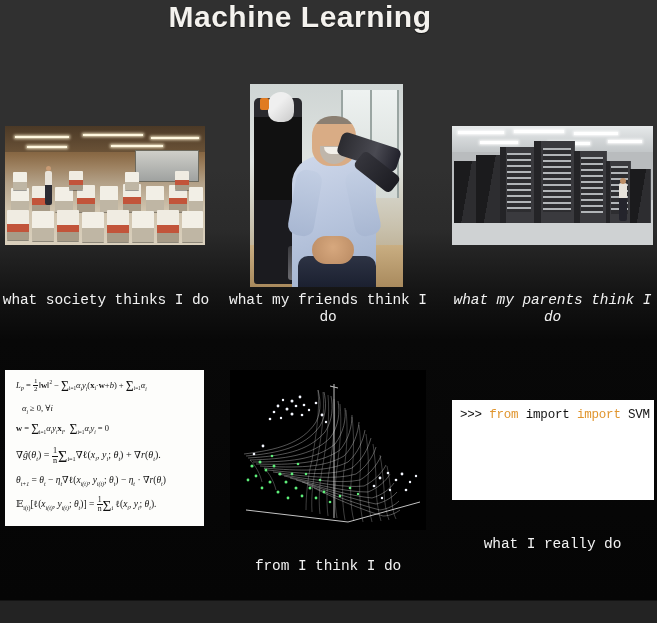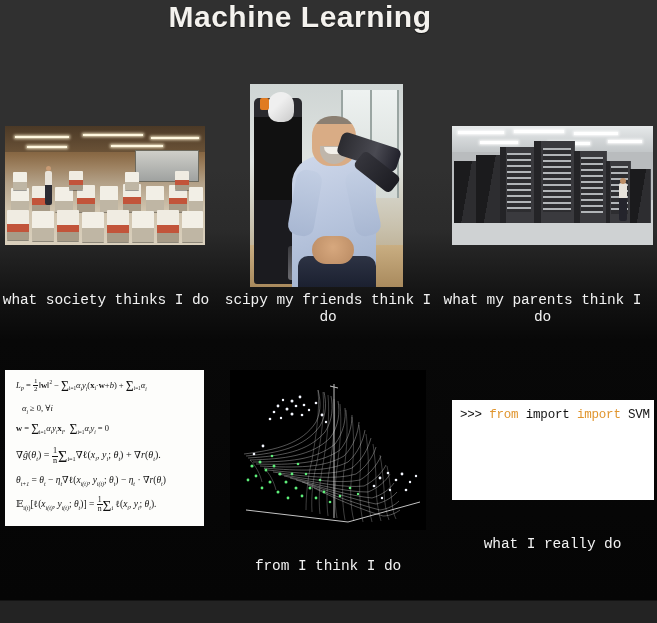--- a/index.html
+++ b/index.html
@@ -262,21 +262,21 @@
     font-size: 12.5px;
     color:#111;
     white-space: nowrap;
     letter-spacing: -0.2px;
   }
   .p6 .kw { color:#e0952e; }
 
   
   .c1 { left: 0px;   top: 292px; width: 212px; }
   .c2 { left: 222px; top: 292px; width: 212px; }
-  .c3 { left: 438px; top: 292px; width: 209px; }
+  .c3 { left: 448px; top: 292px; width: 209px; font-style: italic; }
   .c4 { left: 0px;   top: 558px; width: 212px; }
   .c5 { left: 222px; top: 558px; width: 212px; }
   .c6 { left: 448px; top: 536px; width: 209px; }
 </style>
 </head>
 <body>
 
 <div id="meme">
 
   <div class="title-band">
@@ -334,21 +334,21 @@
     <div class="arm r"></div>
     <div class="head">
       <div class="beard"></div>
       <div class="smile"></div>
     </div>
     <div class="robarm"></div>
     <div class="robarm2"></div>
     <div class="lap"></div>
     <div class="hands"></div>
   </div>
-  <div class="caption c2">scipy my friends think I do</div>
+  <div class="caption c2">what my friends think I do</div>
 
   <div class="panel p3">
     <div class="dc"></div>
     <div class="ceil"></div>
     <div class="tube" style="left:6px;  top:5px;  width:46px;"></div>
     <div class="tube" style="left:62px; top:4px;  width:50px;"></div>
     <div class="tube" style="left:122px;top:6px;  width:44px;"></div>
     <div class="tube" style="left:28px; top:15px; width:38px;"></div>
     <div class="tube" style="left:96px; top:16px; width:42px;"></div>
     <div class="tube" style="left:156px;top:14px; width:34px;"></div>

